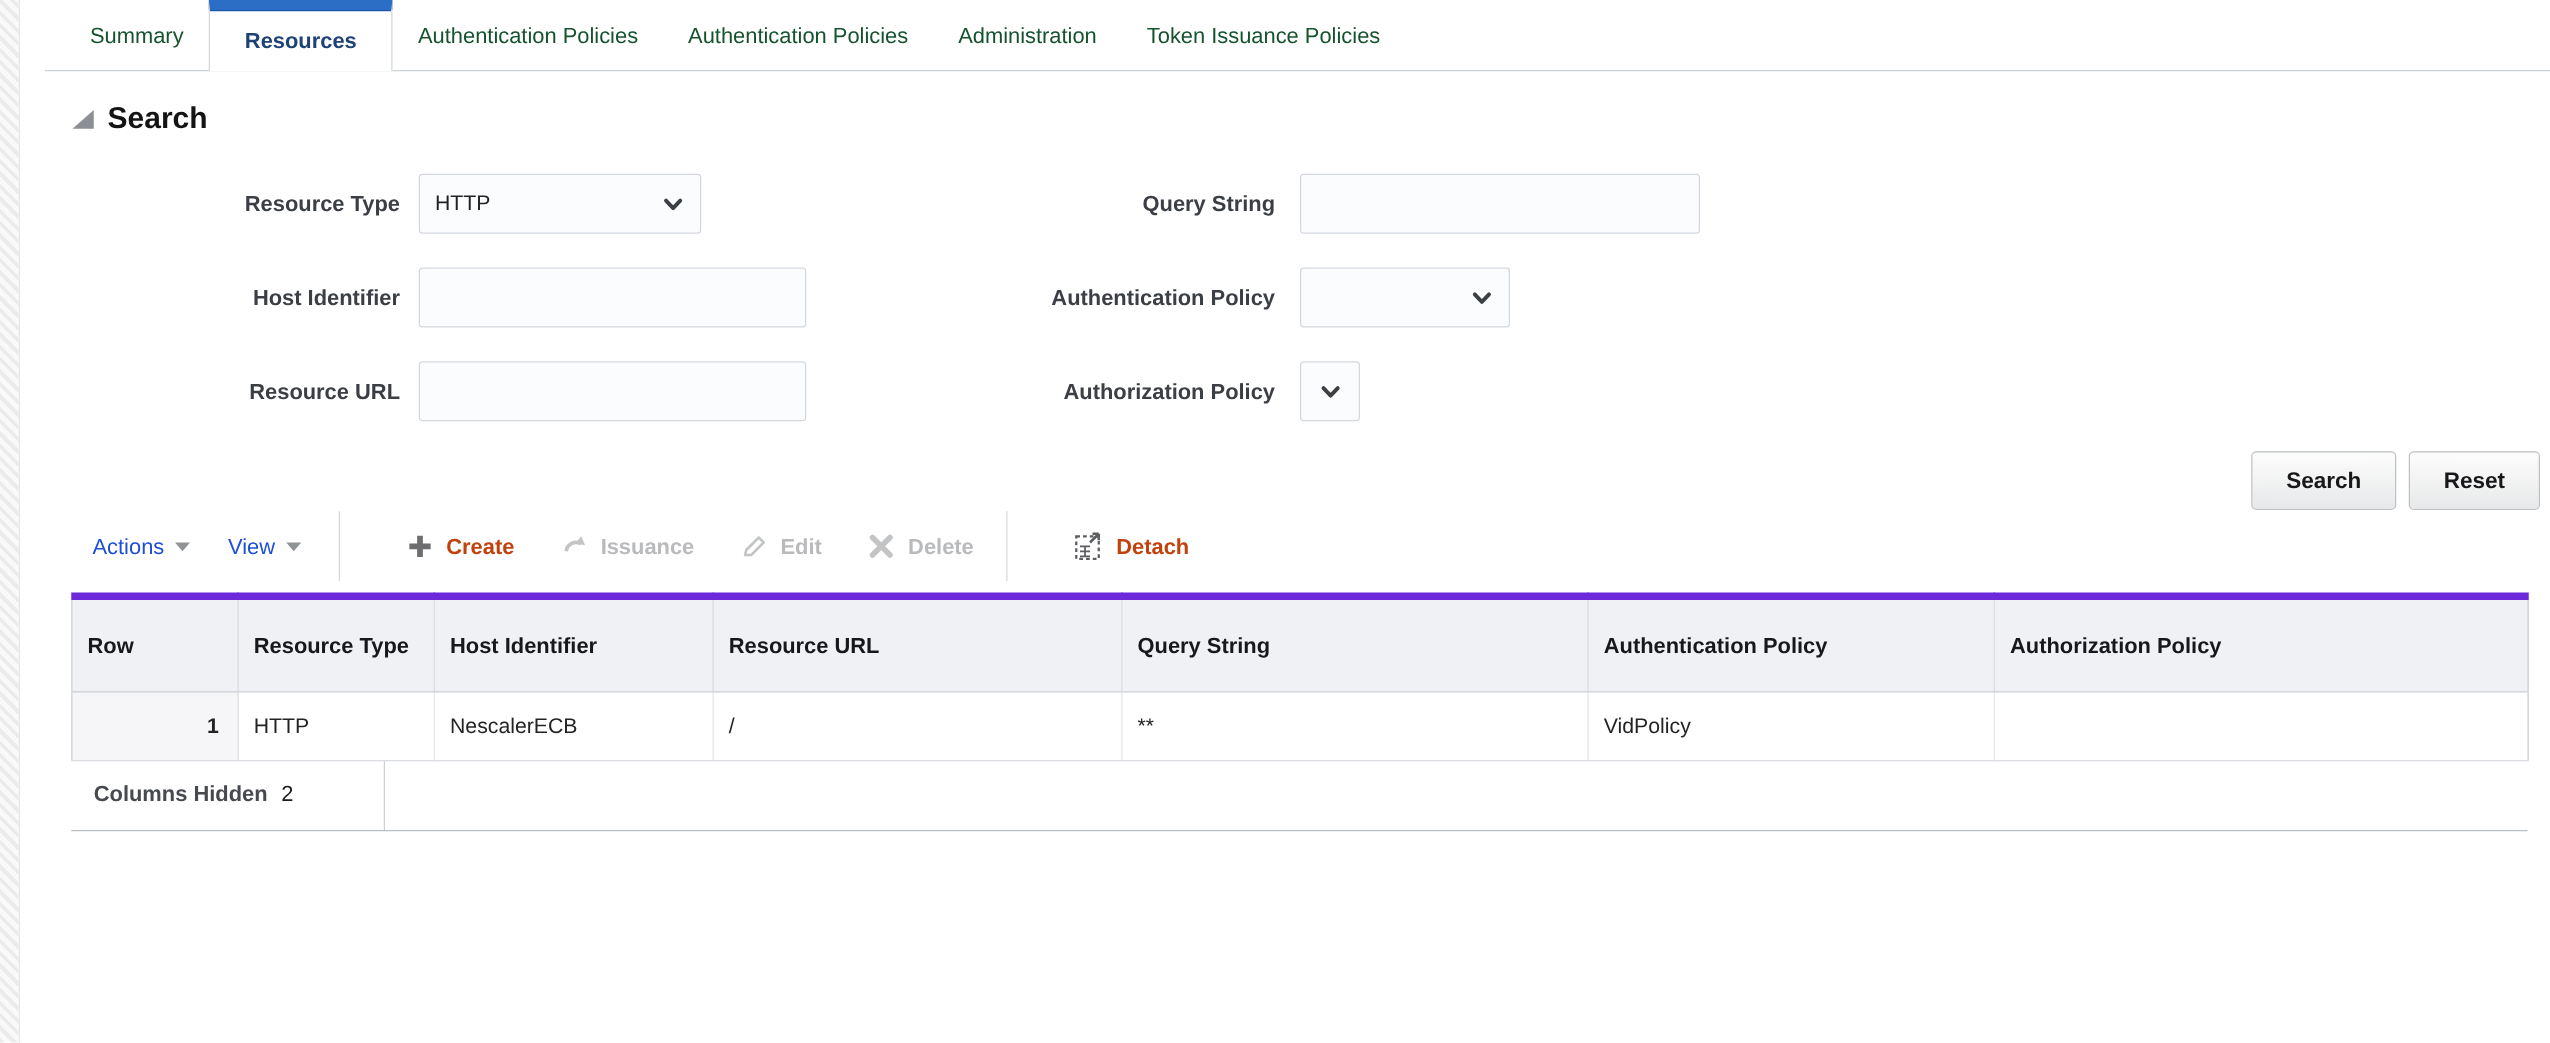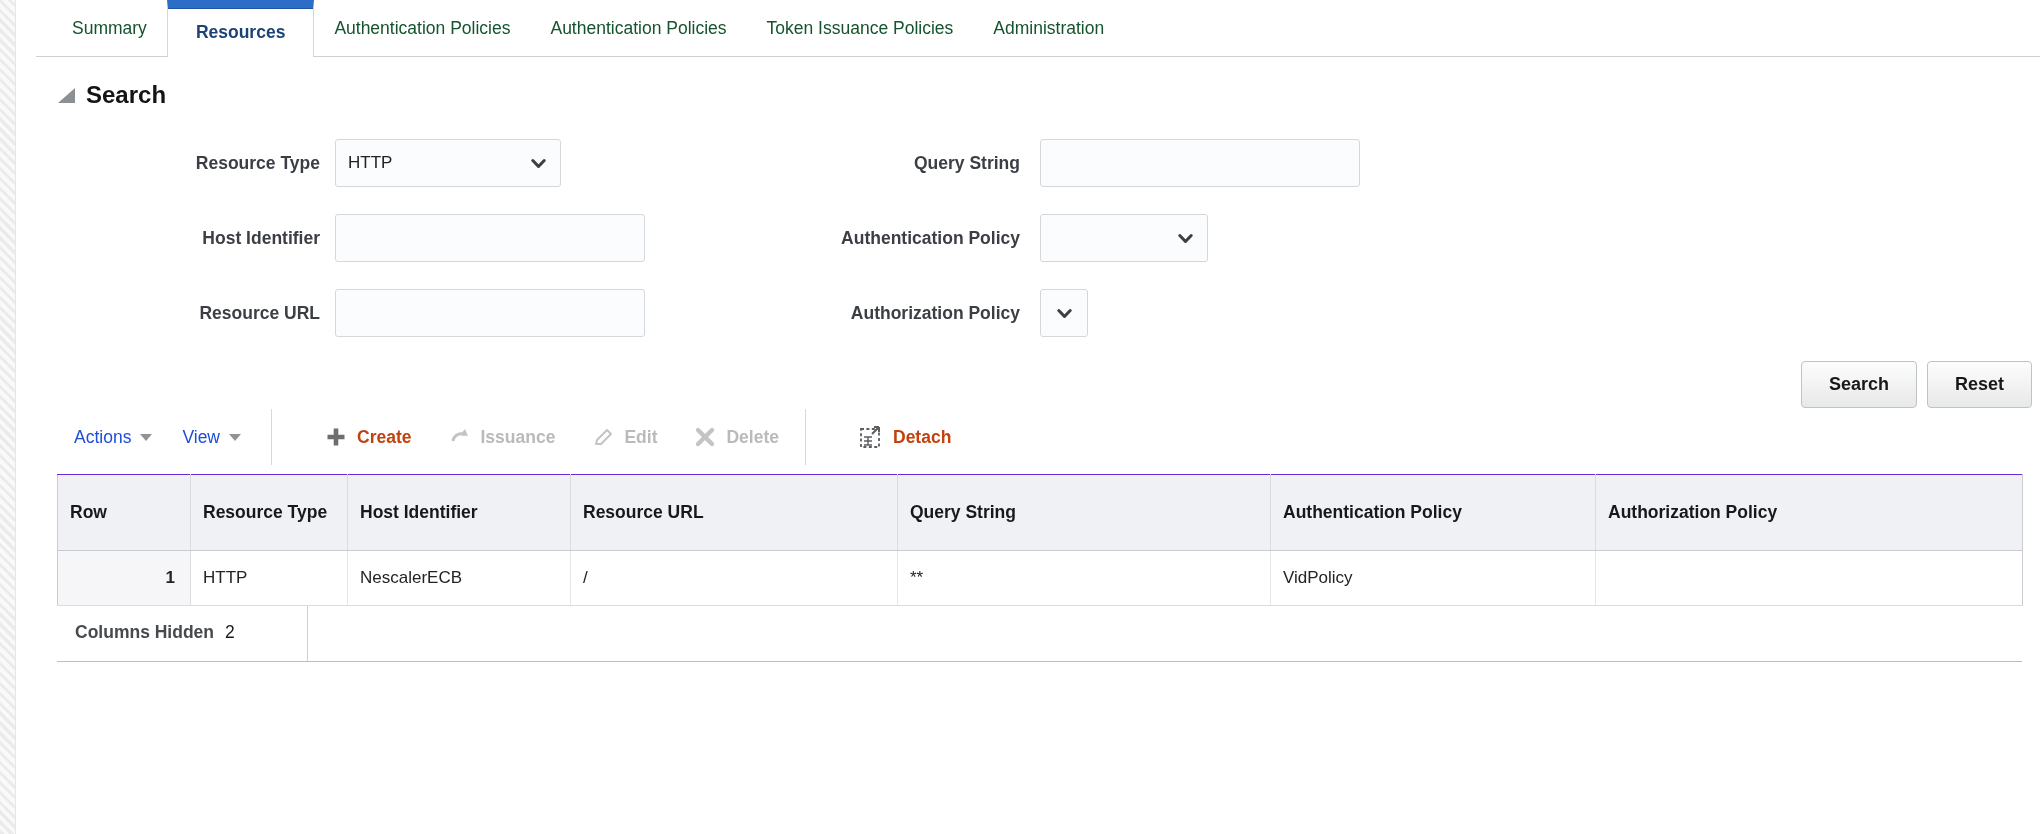--- a/index.html
+++ b/index.html
@@ -52,21 +52,21 @@
   .tri-down { width:0; height:0; border-left:6px solid transparent; border-right:6px solid transparent;
     border-top:7px solid #909497; }
   .tb-sep { width:1px; background:#d9d9d9; height:56px; margin:0 26px 0 0; }
   .tool-btn { display:flex; align-items:center; gap:9px; margin-left:26px; margin-right:10px;
     font-weight:600; color:#c2410c; cursor:pointer; }
   .tool-btn .ic { display:flex; }
   .tool-btn--disabled { color:#b9babc; cursor:default; }
 
   
   table.results { border-collapse:collapse; table-layout:fixed; width:1965px; margin:8px 0 0 21px;
-    border-top:1px solid #6d28d9; border-left:1px solid #c8ccd2; border-right:1px solid #c8ccd2; }
+    border-top:6px solid #6d28d9; border-left:1px solid #c8ccd2; border-right:1px solid #c8ccd2; }
   th { background:#f0f1f4; font-weight:bold; font-size:17.5px; color:#17181a; text-align:left;
     padding:10px 12px; border-right:1px solid #d9dce1; border-bottom:1px solid #c8ccd2; height:76px; vertical-align:middle; cursor:pointer; }
   th:last-child { border-right:none; }
   td { font-size:17px; color:#232325; padding:10px 12px; border-right:1px solid #e2e5e9;
     border-bottom:1px solid #d9dce1; height:55px; background:#fff; vertical-align:middle; }
   td:last-child { border-right:none; }
   td.rownum { background:#f6f6f8; text-align:right; font-weight:bold; border-right:1px solid #d9dce1; padding-right:15px; }
 
   .results-footer { margin-left:21px; width:1965px; border-bottom:1px solid #b9bec5; display:flex; }
   .footer-cell { width:251px; border-right:1px solid #ccd1d6; padding:16px 0 18px 18px;
@@ -88,24 +88,24 @@
     <div class="tab tab--active">
         <span>Resources</span>
       </div>
     <div class="tab">
         <span>Authentication Policies</span>
       </div>
     <div class="tab">
         <span>Authentication Policies</span>
       </div>
     <div class="tab">
+        <span>Administration</span>
+      </div>
+    <div class="tab">
         <span>Token Issuance Policies</span>
-      </div>
-    <div class="tab">
-        <span>Administration</span>
       </div>
   </div>
 
 
   <div class="section-head">
     <span class="disclosure"></span>
     <span class="section-title">Search</span>
   </div>
 
   <div class="search-form">

